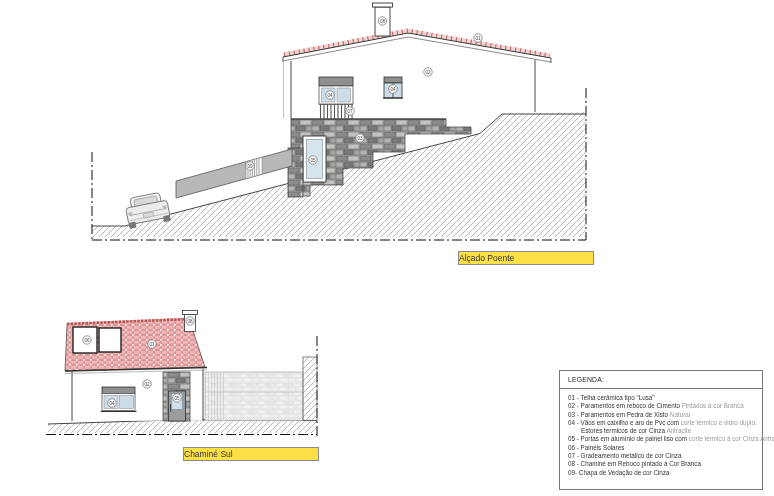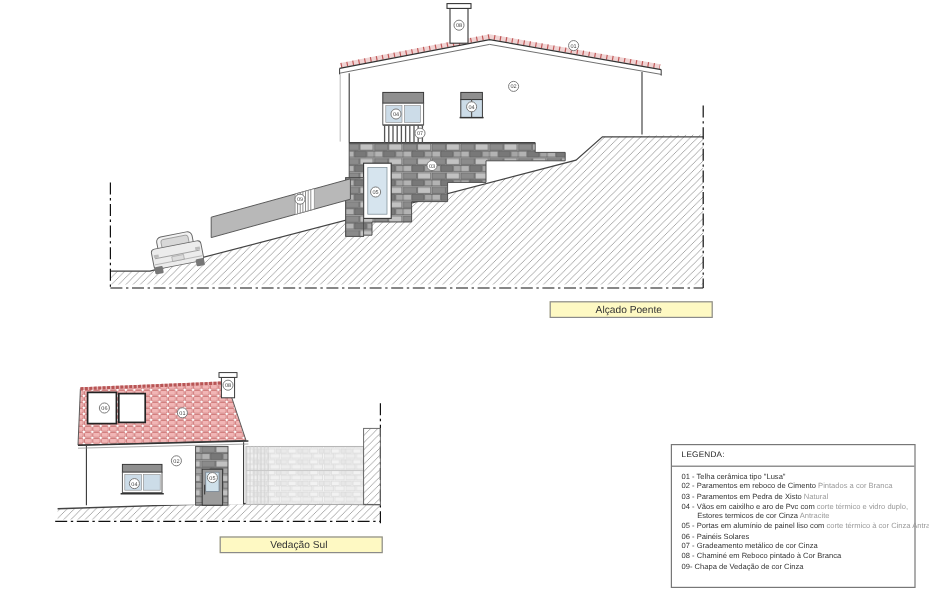--- a/index.html
+++ b/index.html
@@ -1,23 +1,23 @@
 <!DOCTYPE html>
 <html><head>
 <meta charset="utf-8">
 <style>
   html,body{margin:0;padding:0;background:#fff;}
   body{width:774px;height:496px;position:relative;overflow:hidden;
        font-family:"Liberation Sans",sans-serif;}
   .canvas{position:absolute;left:0;top:0;width:774px;height:496px;}
   svg{position:absolute;left:0;top:0;}
   svg text.co-num{font:4.6px "Liberation Sans",sans-serif;fill:#444;text-anchor:middle;}
-  .label-box{position:absolute;height:14px;border:1px solid #8a8a8a;background:#fef9c3;
+  .label-box{position:absolute;height:14px;border:1px solid #8a8a8a;background:#fde047;
              box-sizing:border-box;font-size:8.5px;line-height:12px;color:#333;
-             text-align:center;padding-right:4px;}
+             text-align:left;padding-right:4px;}
   .legend{position:absolute;left:559px;top:370px;width:204px;height:120px;
           border:1px solid #777;background:#fff;box-sizing:border-box;}
   .legend-title{font-size:6.8px;color:#222;padding:5px 0 0 8px;height:12px;
                 border-bottom:1px solid #777;letter-spacing:.2px;}
   .legend-items{padding:5px 6px 0 8px;font-size:6.3px;line-height:8.3px;color:#333;}
   .legend-line{white-space:nowrap;}
   .legend-line .t2{color:#9a9a9a;}
   .legend-line.indent{padding-left:13px;}
 </style>
 </head>
@@ -260,21 +260,21 @@
           </g>
       <g>
             <circle cx="177" cy="398" r="4.2"></circle>
             <text class="co-num" x="177" y="399.7" stroke="none">05</text>
           </g>
     </g>
   </g>
 </svg>
 
 <div class="label-box" style="left:458px;top:251px;width:136px;">Alçado Poente</div>
-<div class="label-box" style="left:183px;top:447px;width:136px;">Vedação Sul</div>
+<div class="label-box" style="left:183px;top:447px;width:136px;">Chaminé Sul</div>
 
 <div class="legend">
   <div class="legend-title">LEGENDA:</div>
   <div class="legend-items">
     <div class="legend-line"><span class="t1">01 - Telha cerâmica tipo "Lusa"</span><span class="t2"></span></div>
     <div class="legend-line"><span class="t1">02 - Paramentos em reboco de Cimento </span><span class="t2">Pintados a cor Branca</span></div>
     <div class="legend-line"><span class="t1">03 - Paramentos em Pedra de Xisto </span><span class="t2">Natural</span></div>
     <div class="legend-line"><span class="t1">04 - Vãos em caixilho e aro de Pvc com </span><span class="t2">corte térmico e vidro duplo,</span></div>
     <div class="legend-line indent"><span class="t1">Estores termicos de cor Cinza </span><span class="t2">Antracite</span></div>
     <div class="legend-line"><span class="t1">05 - Portas em alumínio de painel liso com </span><span class="t2">corte térmico à cor Cinza Antracite</span></div>

